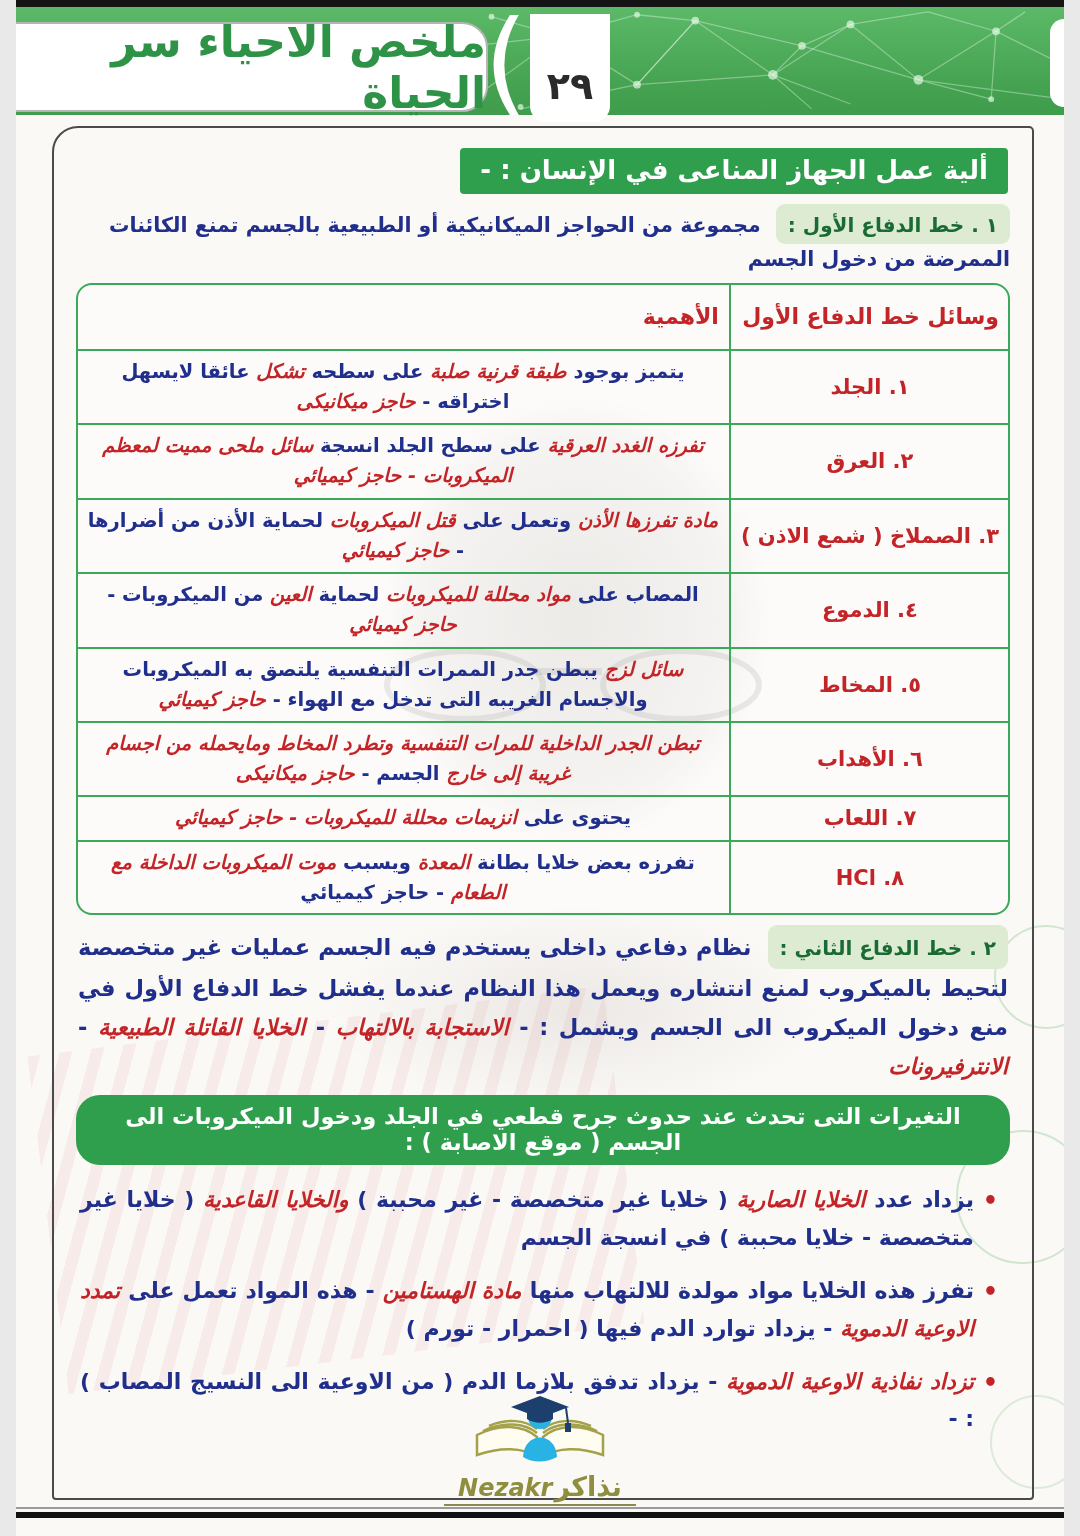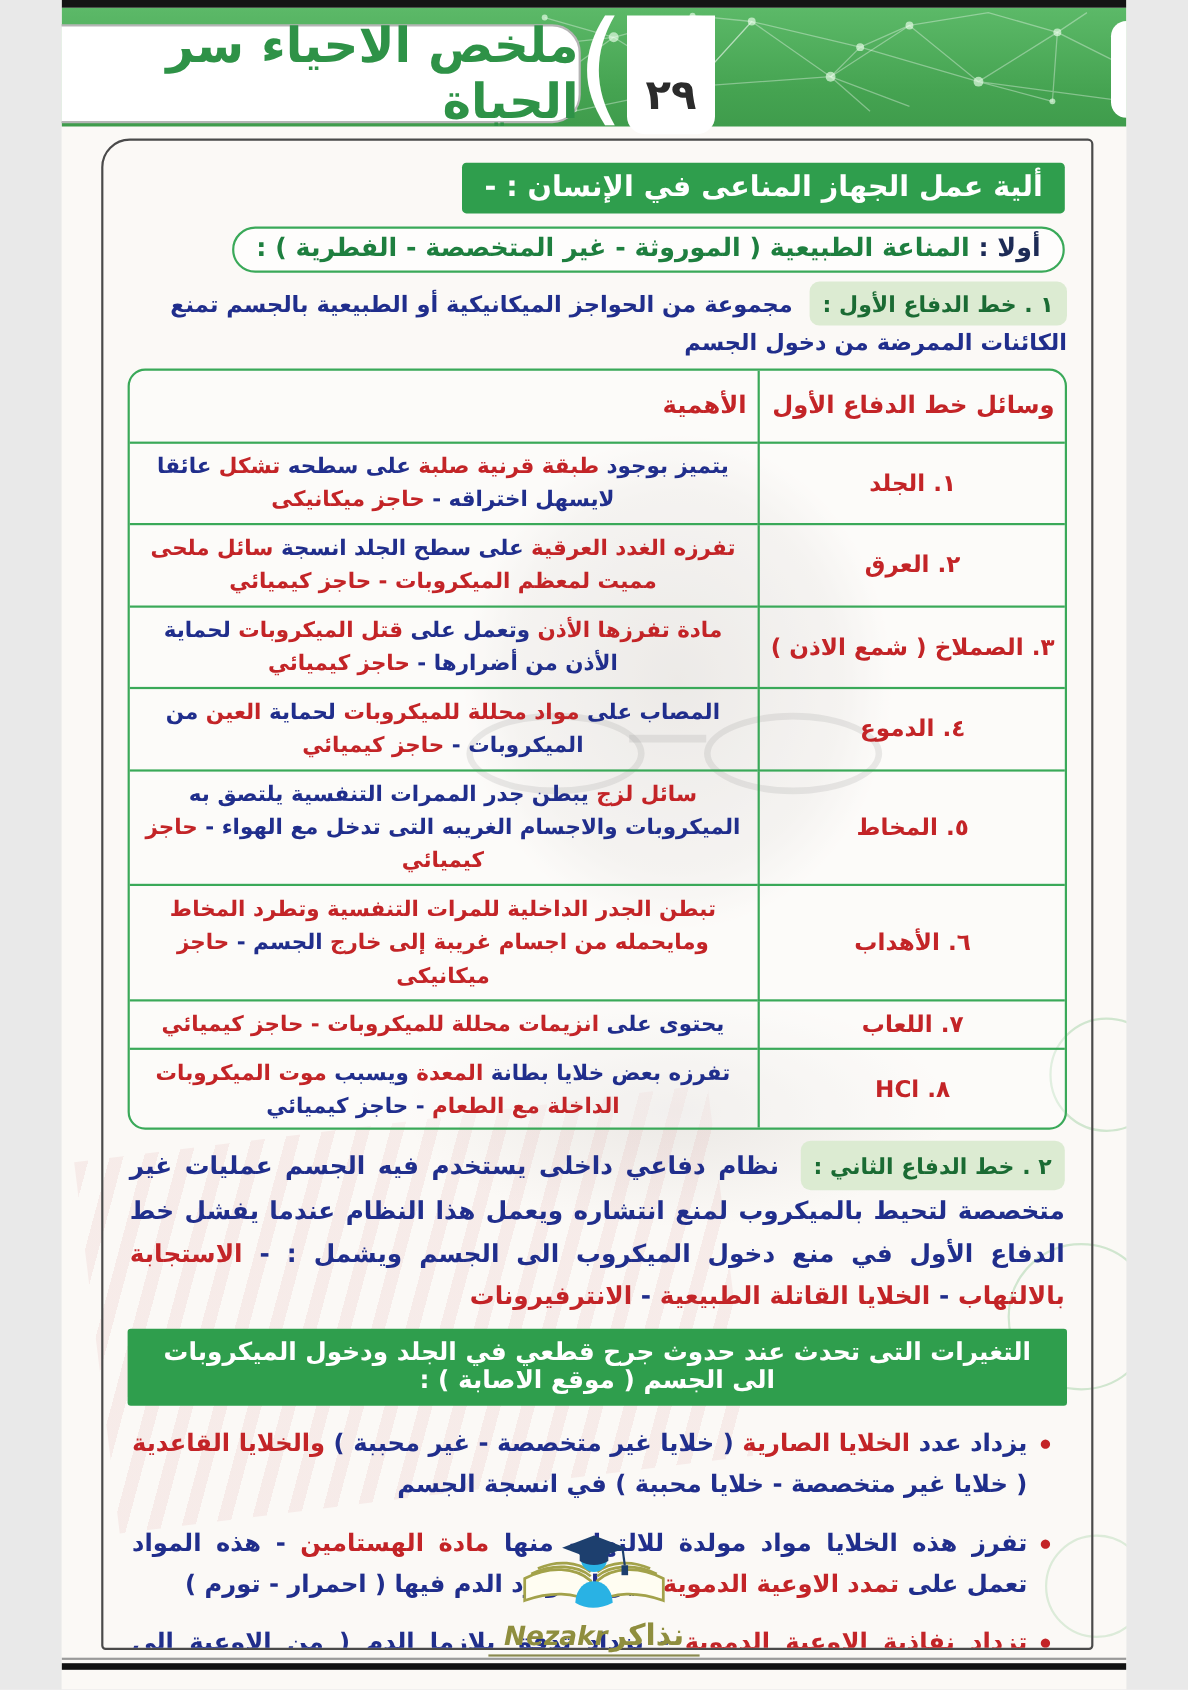--- a/index.html
+++ b/index.html
@@ -8,21 +8,21 @@
     --bgreen:#3aa959;
     --lgreen:#dcebd2;
     --dgreen:#1a6b33;
     --red:#c32427;
     --blue:#202e8c;
     --navy:#1d2b56;
     --olive:#8f8e3e;
   }
   html,body{margin:0;padding:0;background:#e9e9e9;}
   .page{
-    position:relative;width:968px;height:1536px;margin:0 auto;
+    position:relative;width:1048px;height:1536px;margin:0 auto;
     background:#fbf9f6;overflow:hidden;
     font-family:"DejaVu Sans", sans-serif;font-weight:bold;
   }
   
   .top-strip{position:absolute;top:0;left:0;right:0;height:7px;background:#141414;z-index:5;}
   .banner{position:absolute;top:7px;left:0;right:0;height:108px;
     background:linear-gradient(180deg,#5cb968 0%,#45a351 70%,#3f9c4c 100%);z-index:4;}
   .banner svg{position:absolute;inset:0;}
   .page-curl{position:absolute;top:12px;right:-16px;width:30px;height:88px;background:#fff;border-radius:14px;}
   .brand-box{
@@ -78,26 +78,26 @@
   }
   
   .table-wrap{border:2.5px solid var(--bgreen);border-radius:16px;overflow:hidden;
     margin:6px 0 10px;background:rgba(255,255,255,.35);}
   table{border-collapse:collapse;width:calc(100% + 6px);margin:-3px;}
   th,td{border:2px solid var(--bgreen);padding:6px 10px;}
   th{color:var(--red);font-size:22px;padding:20px 10px;}
   td.lbl{color:var(--red);font-size:21px;text-align:center;width:218px;white-space:nowrap;}
   td.imp{font-size:19.5px;line-height:1.55;text-align:center;}
   .seg-blue{color:var(--blue);}
-  .seg-red{color:var(--red);}
+  .seg-red{color:var(--red);font-style:italic;}
   
   .defense2{font-size:22.5px;line-height:1.72;margin:10px 2px 4px;color:var(--blue);text-align:justify;}
   .wide-badge{
     display:table;background:var(--green);color:#fff;font-size:22.5px;
-    border-radius:3px;padding:8px 24px 10px;margin:10px auto 6px;text-align:center;
+    border-radius:24px;padding:8px 24px 10px;margin:10px auto 6px;text-align:center;
   }
   ul.bullets{list-style:none;margin:4px 10px 0 4px;padding:0;}
   ul.bullets li{
     position:relative;padding-right:26px;font-size:22px;line-height:1.7;
     text-align:justify;margin-bottom:2px;margin-top:16px;
   }
   ul.bullets li::before{
     content:"•";color:var(--red);position:absolute;right:2px;top:0;font-size:24px;
   }
   
@@ -157,24 +157,20 @@
   <div class="wm wm-bridge"></div>
   <div class="wm wm-shirt"></div>
   <div class="deco-circle dc1"></div>
   <div class="deco-circle dc2"></div>
   <div class="deco-circle dc3"></div>
 
   <main class="frame">
 
     <div class="title-badge">ألية عمل الجهاز المناعى في الإنسان : -</div>
     <br>
-    <div class="pill">
-      <span class="prefix">أولا :</span>
-      <span class="rest">المناعة الطبيعية ( الموروثة - غير المتخصصة - الفطرية ) :</span>
-    </div>
 
 
     <div class="line-row">
       <span class="inline-badge">١ . خط الدفاع الأول :</span>
       <span class="seg-blue">مجموعة من الحواجز الميكانيكية أو الطبيعية بالجسم تمنع الكائنات الممرضة من دخول الجسم</span>
     </div>
 
     <div class="table-wrap">
       <table>
         <thead>

